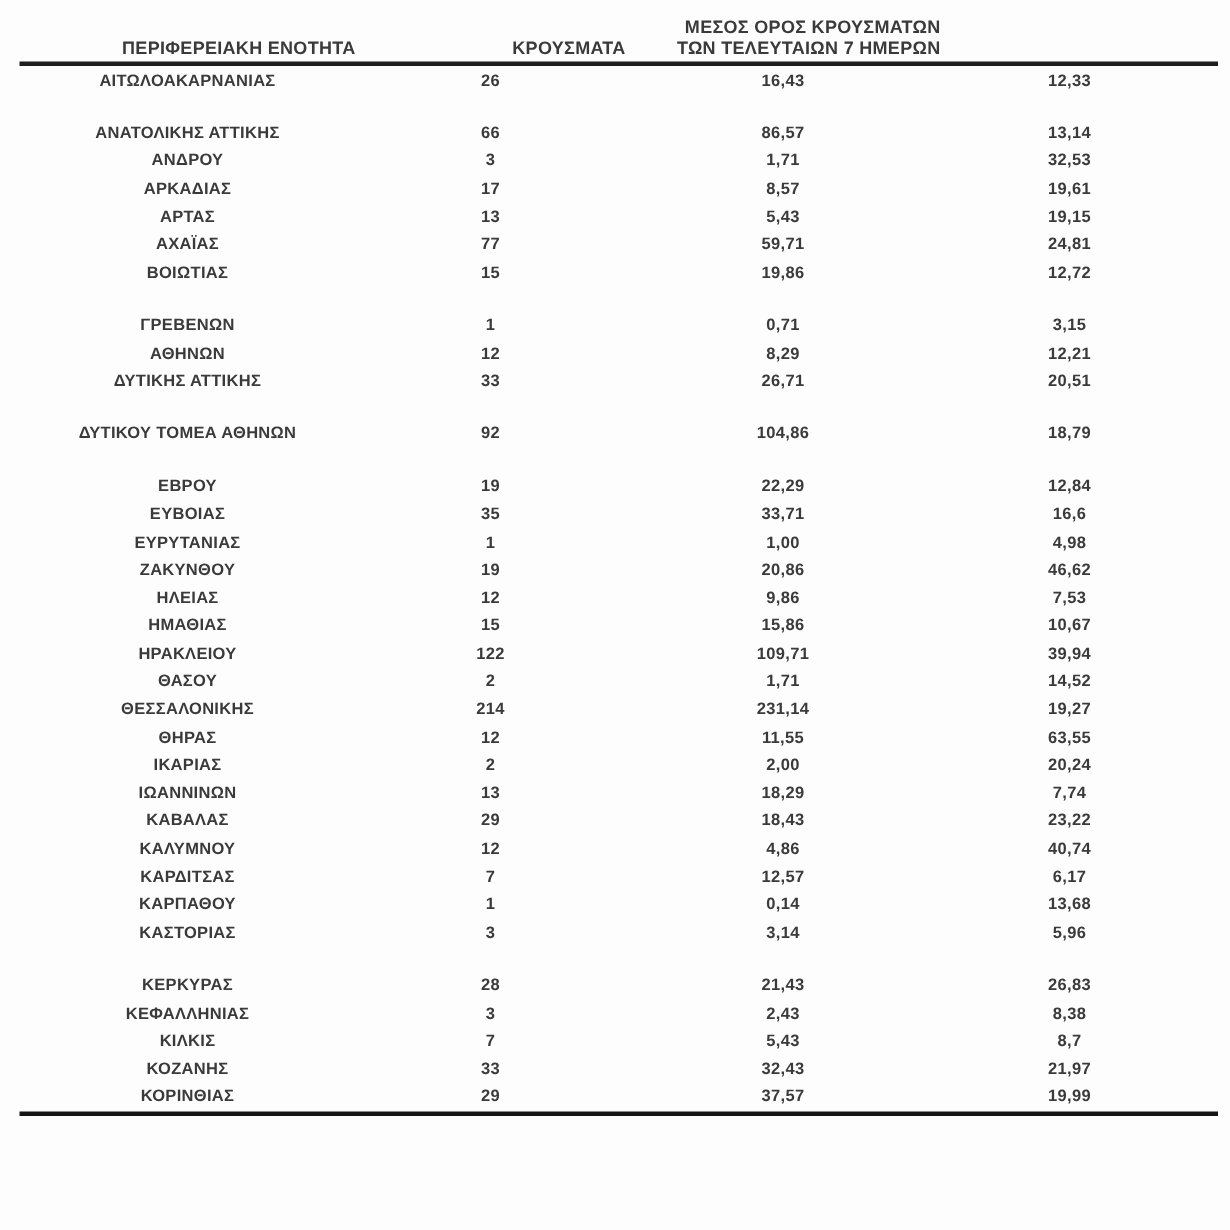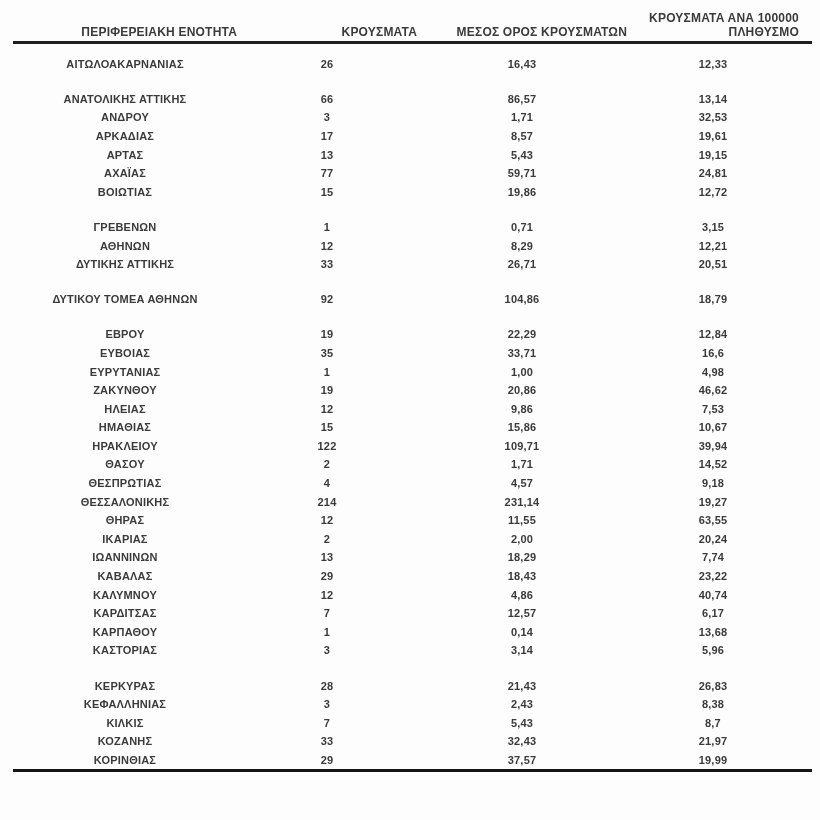--- a/index.html
+++ b/index.html
@@ -35,21 +35,21 @@
     line-height: 14px;
     letter-spacing: 0.2px;
   }
   .th span { display: block; }
   .header-rule {
     height: 2.5px;
     background: #1f1f1f;
     margin-top: 2px;
     width: 799px;
   }
-  .tbody { padding-top: 11px; }
+  .tbody { padding-top: 1px; }
   .row {
     display: grid;
     grid-template-columns: 224px 180px 210px 172px;
     height: 18.6px;
     align-items: center;
   }
   .cell {
     text-align: center;
     font-size: 11px;
     font-weight: 700;
@@ -71,24 +71,21 @@
 
     <div class="thead">
       <div class="th">
         <span>ΠΕΡΙΦΕΡΕΙΑΚΗ ΕΝΟΤΗΤΑ</span>
       </div>
       <div class="th">
         <span>ΚΡΟΥΣΜΑΤΑ</span>
       </div>
       <div class="th">
         <span>ΜΕΣΟΣ ΟΡΟΣ ΚΡΟΥΣΜΑΤΩΝ</span>
-      </div>
-      <div class="th">
-        <span>ΚΡΟΥΣΜΑΤΑ ΑΝΑ 100000</span>
-        <span>ΠΛΗΘΥΣΜΟ</span>
+        <span>ΤΩΝ ΤΕΛΕΥΤΑΙΩΝ 7 ΗΜΕΡΩΝ</span>
       </div>
     </div>
 
     <div class="header-rule"></div>
 
     <div class="tbody">
   <div class="row">
     <div class="cell">ΑΙΤΩΛΟΑΚΑΡΝΑΝΙΑΣ</div>
     <div class="cell">26</div>
     <div class="cell">16,43</div>
@@ -216,26 +213,20 @@
     <div class="cell">39,94</div>
   </div>
 
   <div class="row">
     <div class="cell">ΘΑΣΟΥ</div>
     <div class="cell">2</div>
     <div class="cell">1,71</div>
     <div class="cell">14,52</div>
   </div>
 
-  <div class="row">
-    <div class="cell">ΘΕΣΠΡΩΤΙΑΣ</div>
-    <div class="cell">4</div>
-    <div class="cell">4,57</div>
-    <div class="cell">9,18</div>
-  </div>
 
   <div class="row">
     <div class="cell">ΘΕΣΣΑΛΟΝΙΚΗΣ</div>
     <div class="cell">214</div>
     <div class="cell">231,14</div>
     <div class="cell">19,27</div>
   </div>
 
   <div class="row">
     <div class="cell">ΘΗΡΑΣ</div>

